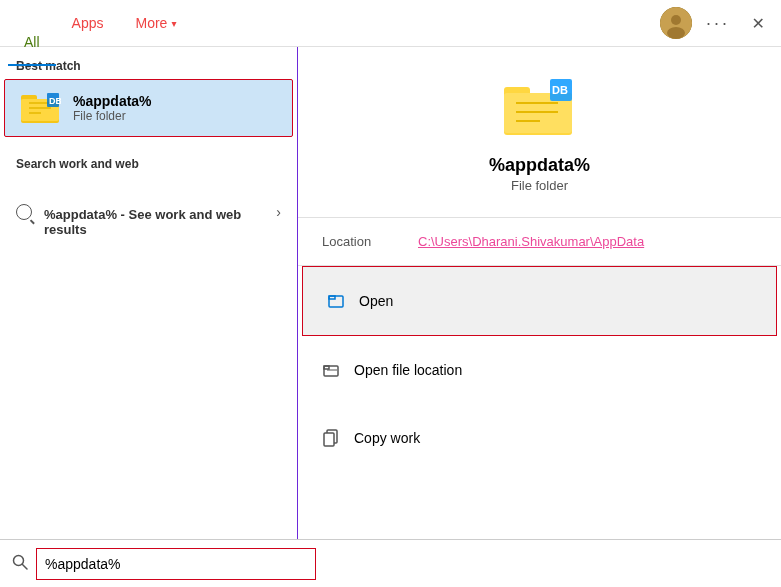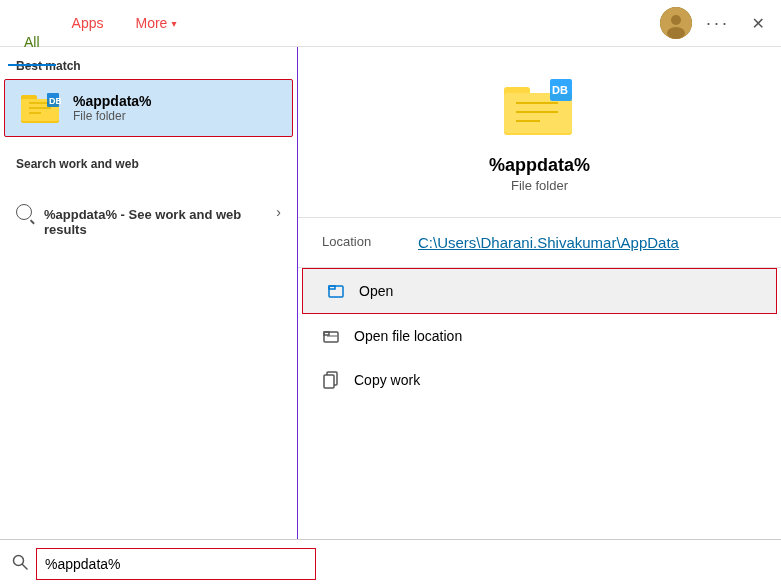--- a/index.html
+++ b/index.html
@@ -218,35 +218,35 @@
       align-items: flex-start;
       gap: 16px;
       font-size: 13px;
     }
     .info-label {
       color: #555;
       width: 80px;
       flex-shrink: 0;
     }
     .info-link {
-      color: #0369a1;
+      color: #ec4899;
       text-decoration: underline;
       cursor: pointer;
-      font-size: 15px;
+      font-size: 13px;
     }
 
     .actions-list {
       display: flex;
       flex-direction: column;
     }
 
     .action-item {
       display: flex;
       align-items: center;
-      padding: 12px 24px;
+      padding: 24px 24px;
       gap: 12px;
       cursor: pointer;
       font-size: 14px;
       color: #000;
     }
     .action-item.highlighted {
       background: #f0f0f0;
       border: 1.5px solid #d0021b;
       margin: 0 4px;
     }

